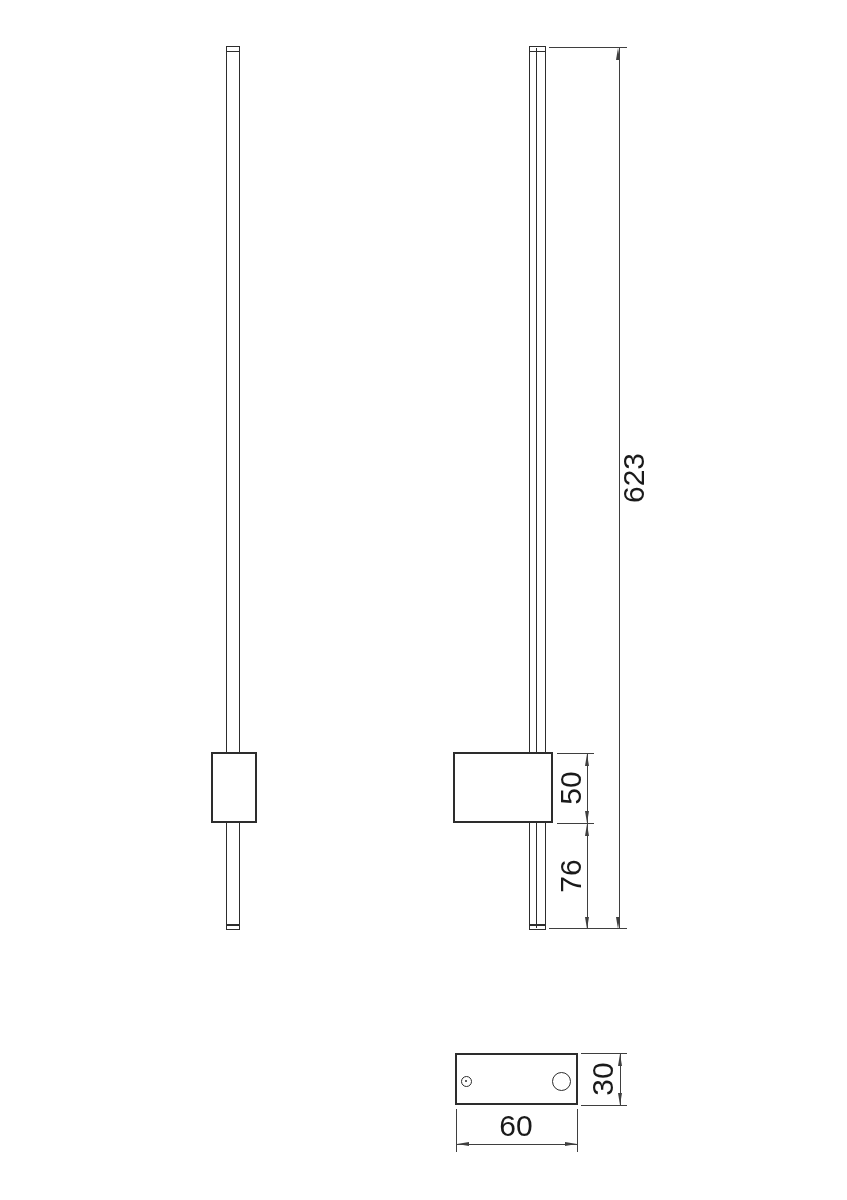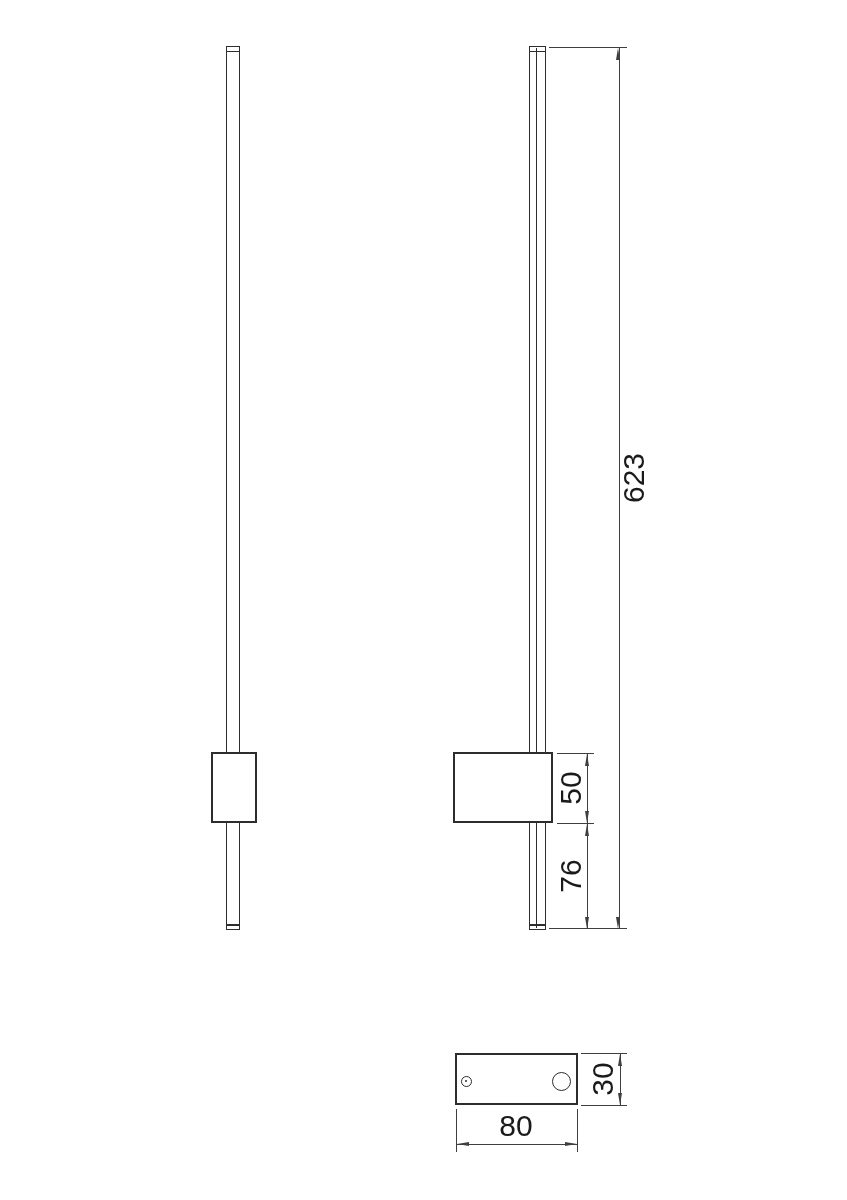--- a/index.html
+++ b/index.html
@@ -135,21 +135,21 @@
     <div class="ring" style="left:552px; top:1072px; width:19px; height:19px; border:1.8px solid var(--line);"></div>
   </div>
 
   <div>
     <div class="dim-vline" style="left:456px; top:1109px; height:43px;"></div>
     <div class="dim-vline" style="left:576.5px; top:1109px; height:43px;"></div>
     <div class="dim-hline" style="left:456px; top:1144.4px; width:121px;"></div>
     <div class="arr arr-left" style="left:456.5px; top:1142.3px;"></div>
     <div class="arr arr-right" style="left:564.5px; top:1142.3px;"></div>
     <div class="dim-label" style="left:486px; top:1110px; width:60px; height:32px;">
-      <span>80</span>
+      <span>60</span>
     </div>
   </div>
 
   <div>
     <div class="dim-hline" style="left:581px; top:1052.6px; width:46px;"></div>
     <div class="dim-hline" style="left:581px; top:1104.6px; width:46px;"></div>
     <div class="dim-vline" style="left:619.6px; top:1053px; height:52px;"></div>
     <div class="arr arr-up" style="left:617.5px; top:1053.5px;"></div>
     <div class="arr arr-down" style="left:617.5px; top:1092.6px;"></div>
     <div class="dim-label vertical" style="left:578px; top:1049px; width:50px; height:60px;">

